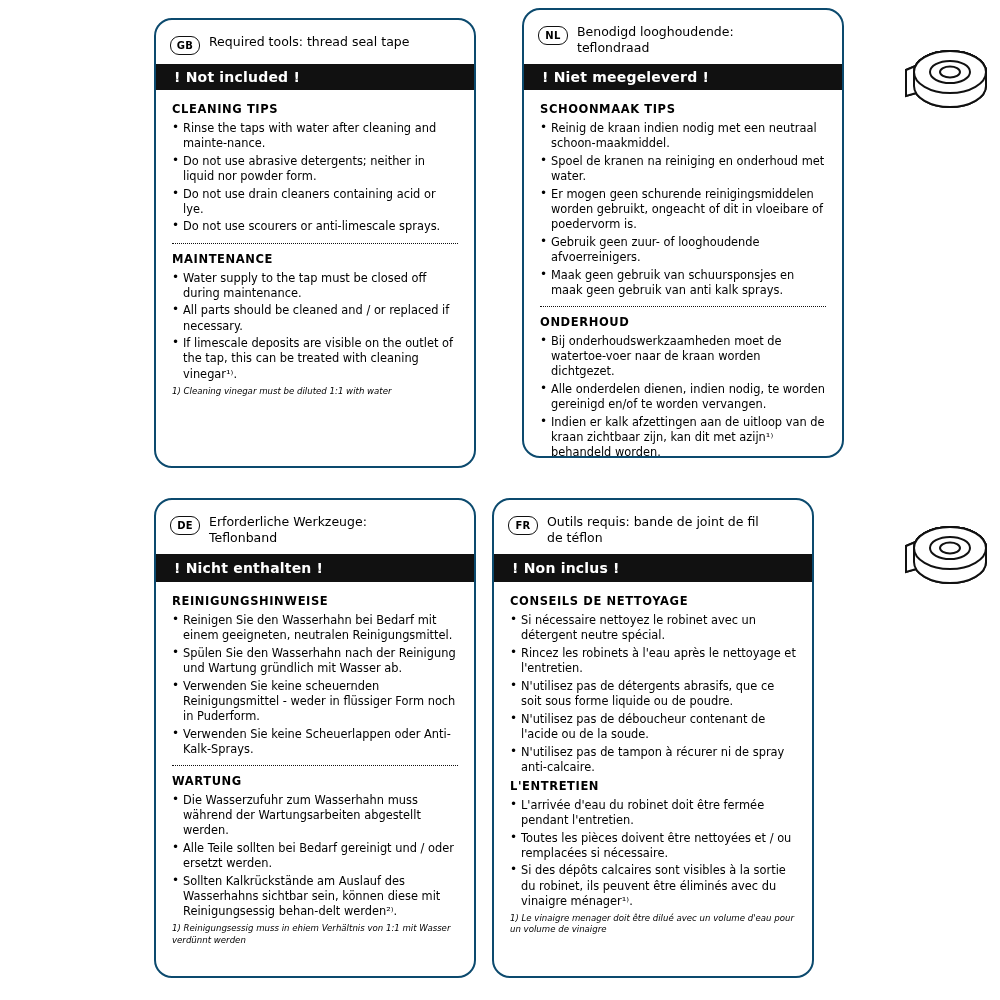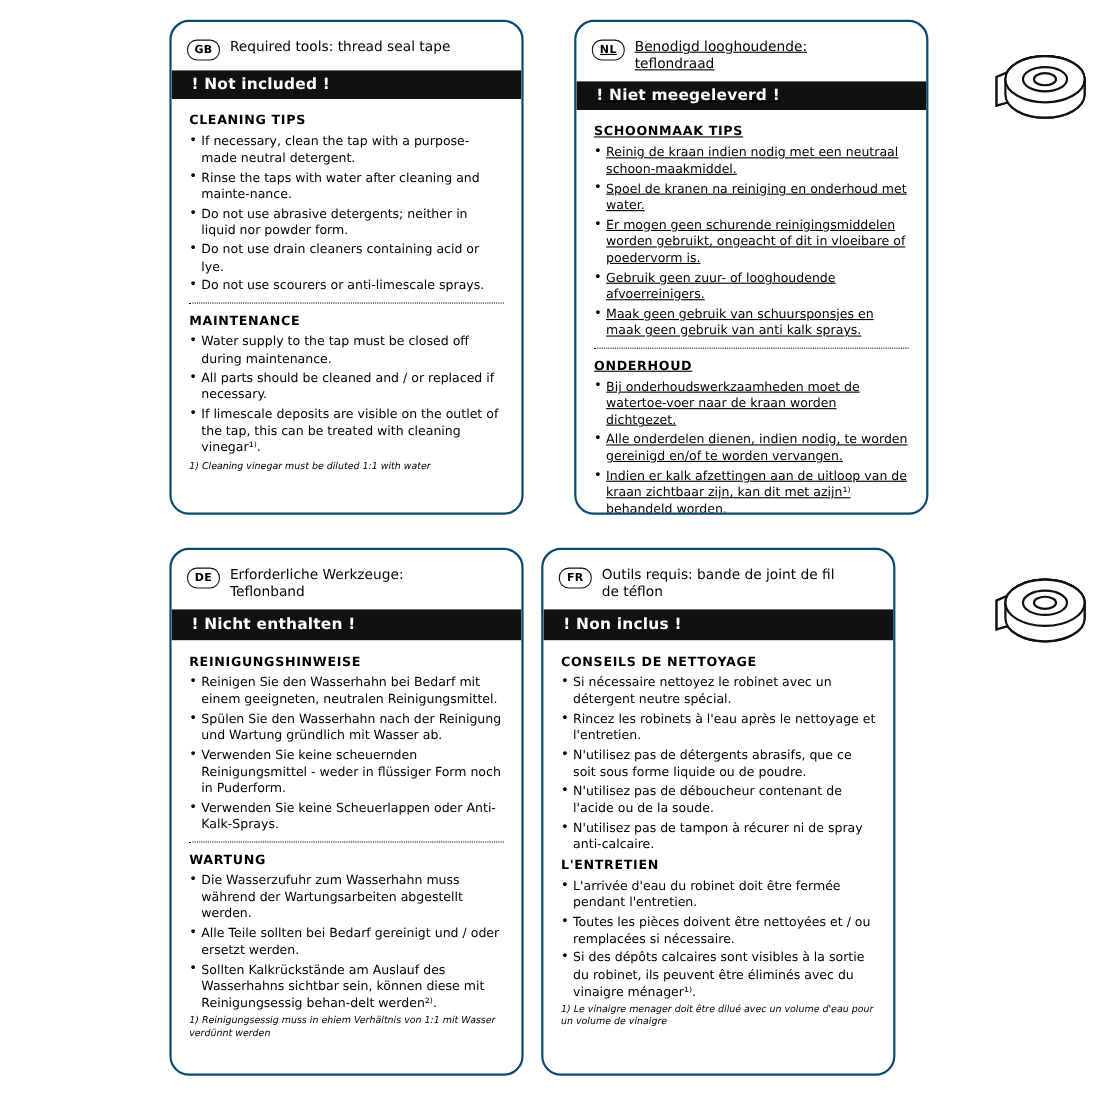--- a/index.html
+++ b/index.html
@@ -23,21 +23,21 @@
   .panel {
     position: absolute;
     border: 2px solid #0c4a6e;
     border-radius: 18px;
     background: #fff;
     box-sizing: border-box;
     overflow: hidden;
   }
   
   .panel-gb { left: 154px;  top: 18px;  width: 322px; height: 450px; }
-  .panel-nl { left: 522px;  top: 18px;  width: 322px; height: 450px; text-decoration: underline; }
+  .panel-nl { left: 522px;  top: 8px;  width: 322px; height: 450px; }
   .panel-de { left: 154px;  top: 498px; width: 322px; height: 480px; }
   .panel-fr { left: 492px;  top: 498px; width: 322px; height: 480px; }
 
   .tools-row {
     display: flex;
     align-items: flex-start;
     padding: 14px 14px 0 14px;
     box-sizing: border-box;
   }
   .flag-badge {
@@ -136,21 +136,20 @@
 
   <div class="panel panel-gb">
     <div class="tools-row">
       <div class="flag-badge">GB</div>
       <div class="tools-text">Required tools: thread seal tape</div>
     </div>
     <div class="banner">! Not included !</div>
     <div class="content">
       <div class="sect-title">CLEANING TIPS</div>
       <ul class="bullets">
-        <li>If necessary, clean the tap with a purpose-made neutral detergent.</li>
         <li>Rinse the taps with water after cleaning and mainte-nance.</li>
         <li>Do not use abrasive detergents; neither in liquid nor powder form.</li>
         <li>Do not use drain cleaners containing acid or lye.</li>
         <li>Do not use scourers or anti-limescale sprays.</li>
       </ul>
       <div class="divider"></div>
       <div class="sect-title">MAINTENANCE</div>
       <ul class="bullets">
         <li>Water supply to the tap must be closed off during maintenance.</li>
         <li>All parts should be cleaned and / or replaced if necessary.</li>

